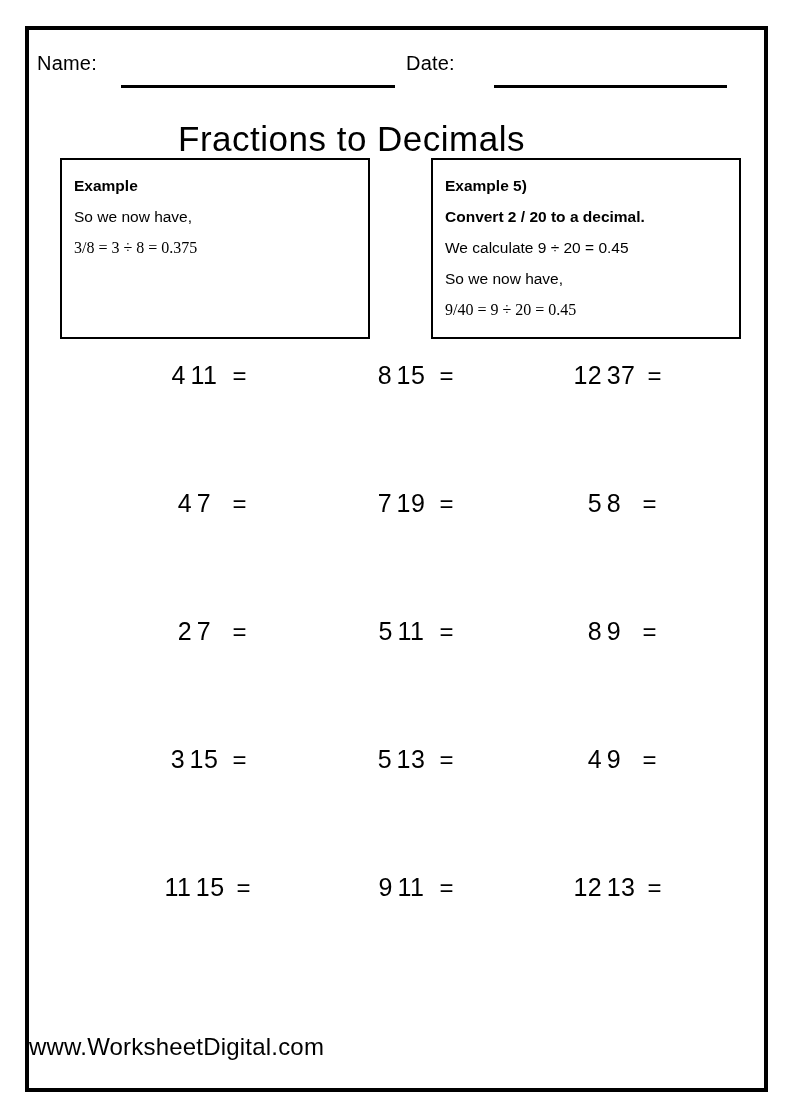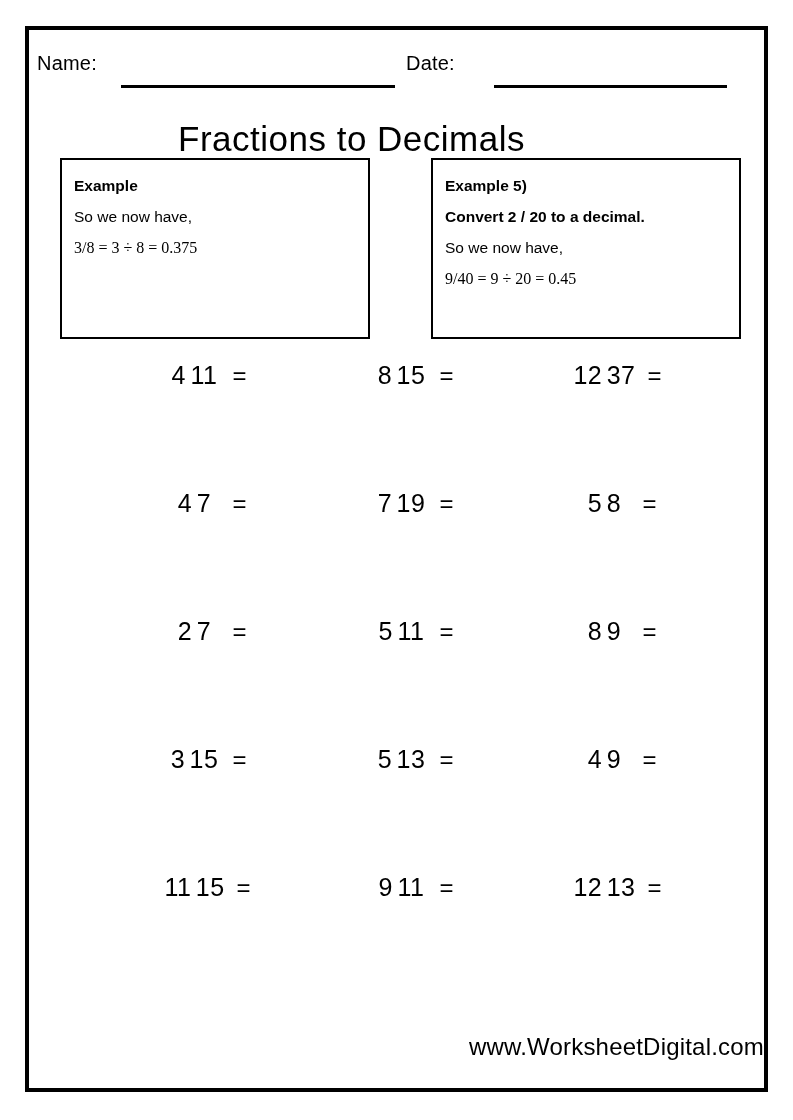--- a/index.html
+++ b/index.html
@@ -150,21 +150,21 @@
     margin-left: 12px;
     margin-top: 2px;
   }
 
   
   .footer {
     position: absolute;
     left: 0;
     top: 1003px;
     width: 735px;
-    text-align: right;
+    text-align: left;
     font-size: 24px;
     letter-spacing: 0.2px;
   }
 </style>
 </head>
 <body>
 
 <div class="page">
 
   <div class="namedate">
@@ -180,20 +180,21 @@
 
     <div class="ex-box ex-box-1">
       <div class="ex-line bold">Example</div>
       <div class="ex-line">So we now have,</div>
       <div class="ex-line last">3/8   =   3 ÷ 8 = 0.375</div>
     </div>
 
     <div class="ex-box ex-box-2">
       <div class="ex-line bold">Example 5)</div>
       <div class="ex-line bold">Convert  2 / 20 to a decimal.</div>
+      <div class="ex-line">We calculate 9 ÷ 20 = 0.45</div>
       <div class="ex-line">So we now have,</div>
       <div class="ex-line last">9/40   =   9 ÷ 20 = 0.45</div>
     </div>
 
   </div>
 
   <div class="grid">
 
     <div class="prow">
       <div class="pcell pcell-0">

